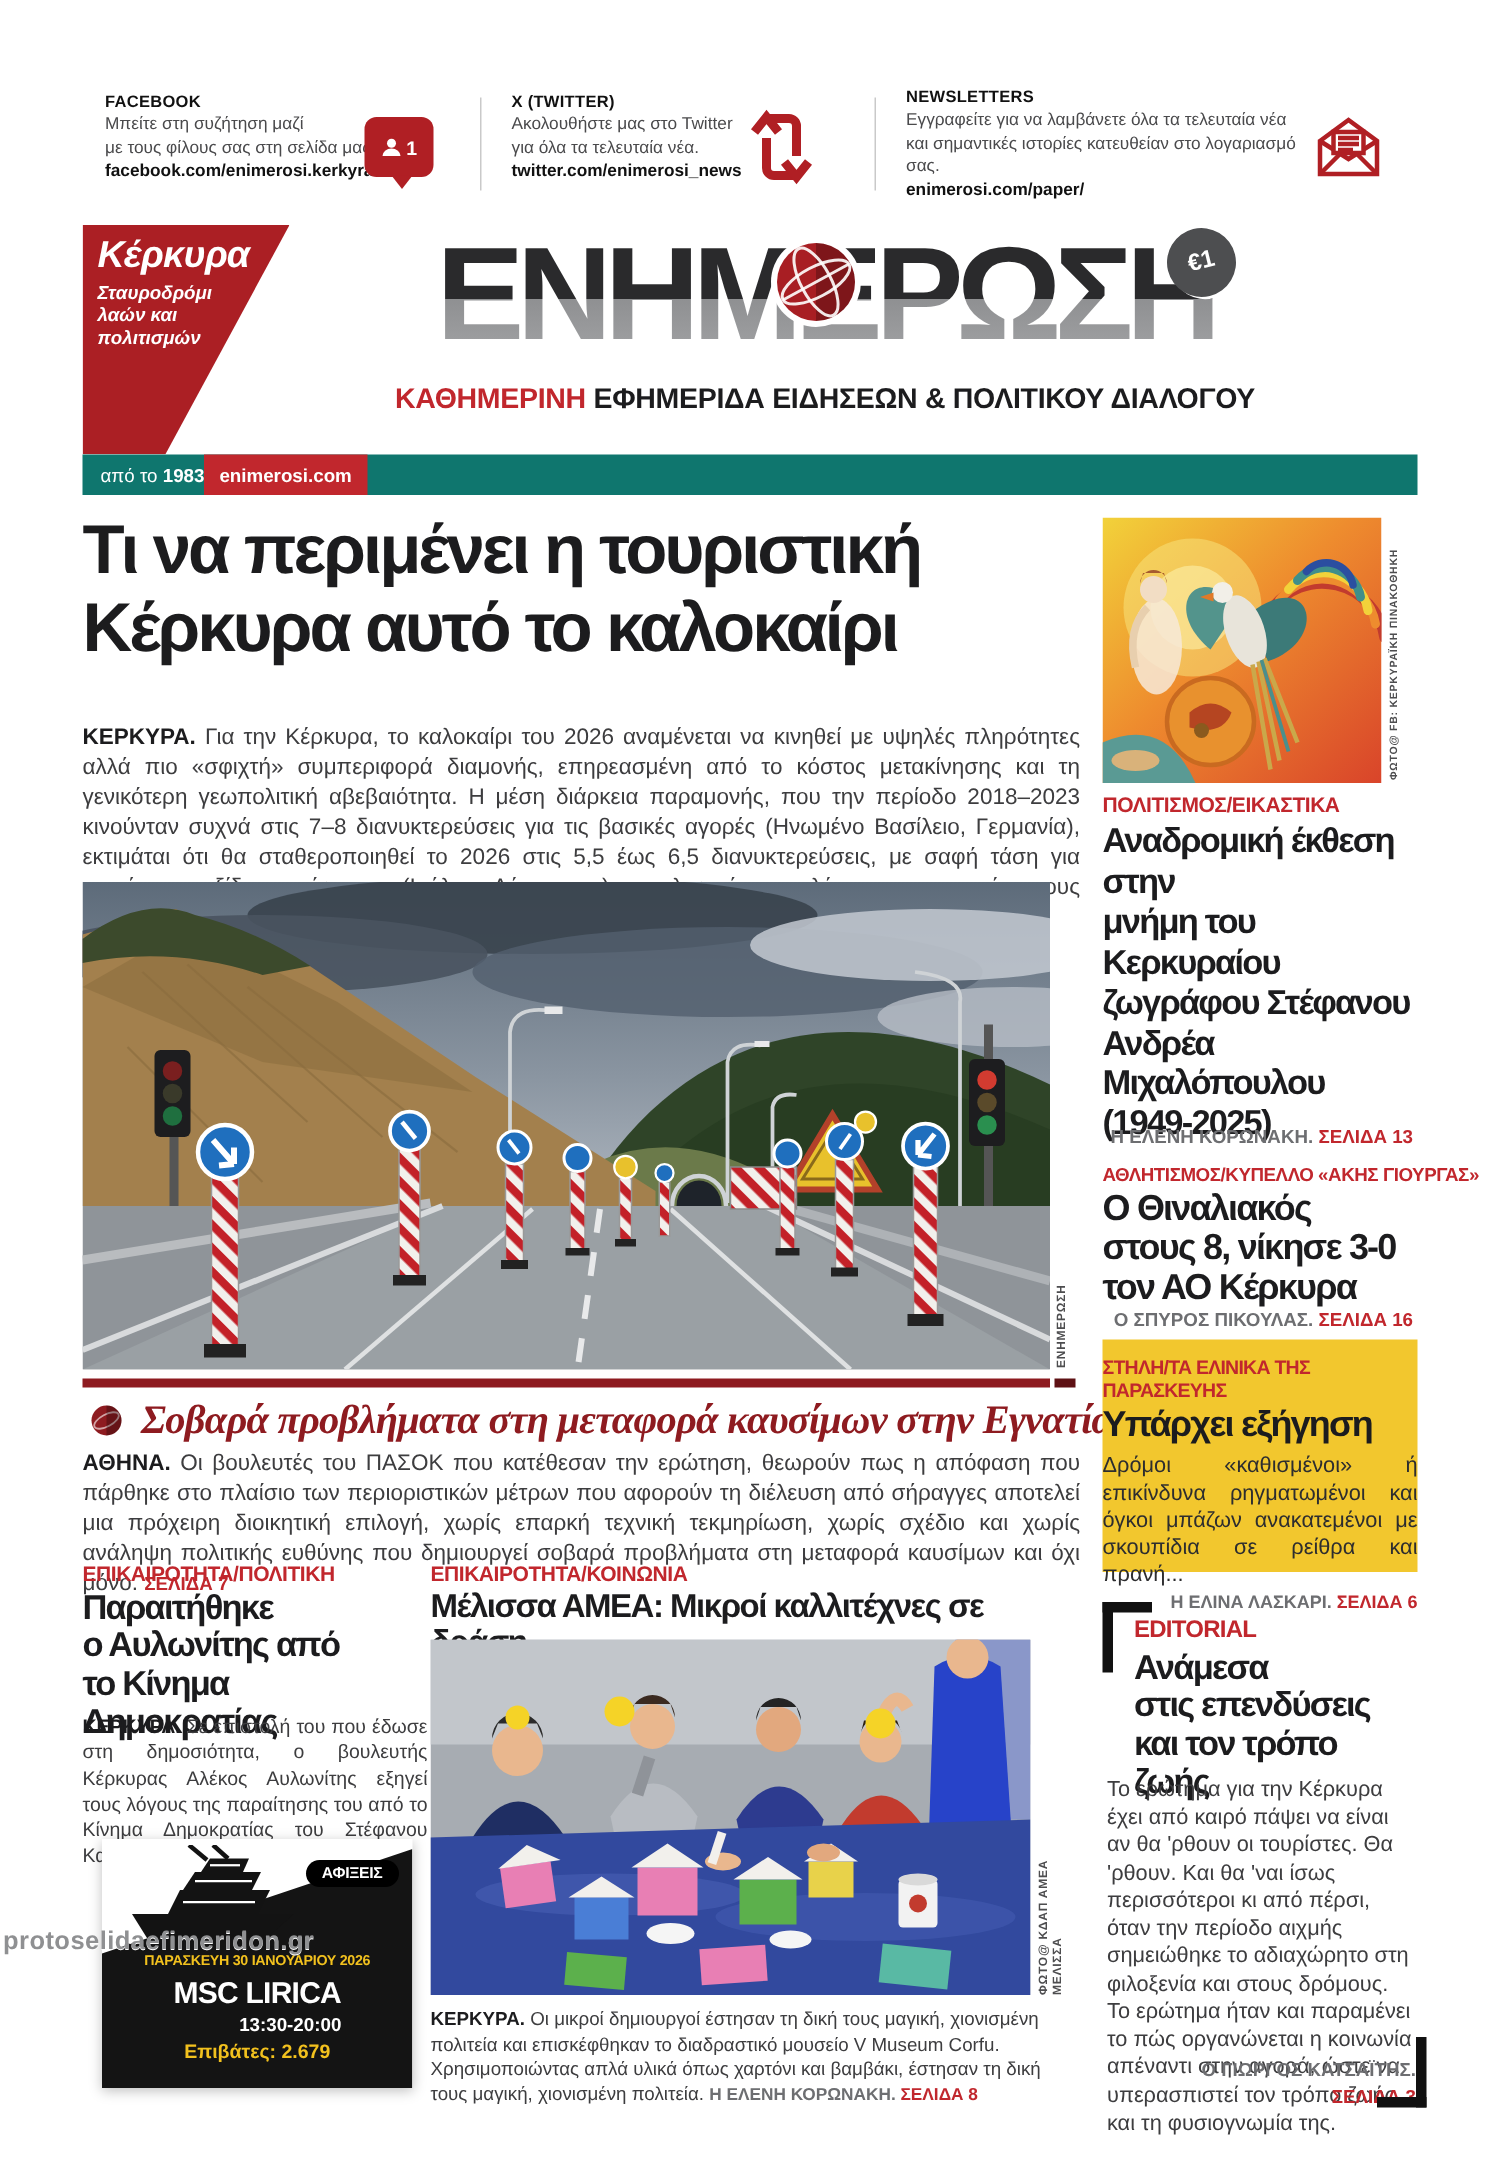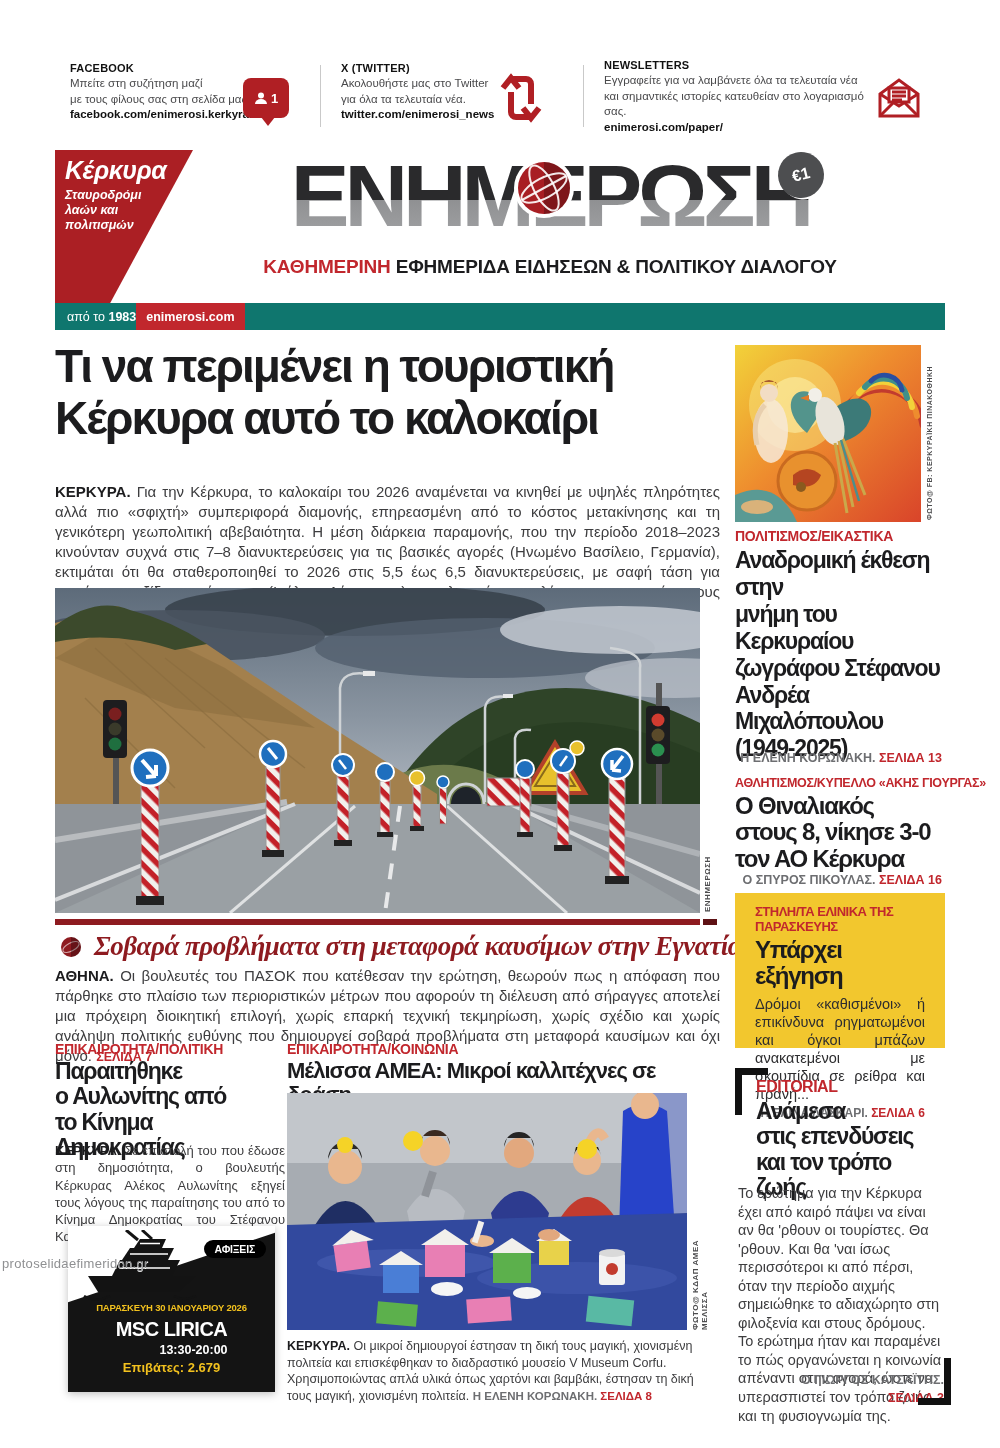--- a/index.html
+++ b/index.html
@@ -29,21 +29,21 @@
              background:linear-gradient(180deg,#2a2a2c 0%,#2a2a2c 54%,#8f9092 54%,#a2a3a5 100%);
              -webkit-background-clip:text;background-clip:text;color:transparent;}
   .tagline{font-size:19px;font-weight:bold;letter-spacing:-0.2px;color:#1c1c1e;text-align:center;}
   .datebar{background:#0f766e;color:#fff;display:flex;align-items:center;font-size:12.5px;}
   .sitebox{background:#c1272d;color:#fff;font-weight:bold;display:flex;align-items:center;padding:0 10px;height:100%;}
   
   .adbox{background:#fff;box-shadow:0 2px 8px rgba(0,0,0,0.25);}
   .adblack{position:absolute;inset:0;background:#141414;clip-path:polygon(0 46%,100% 4%,100% 100%,0 100%);}
   .adpill{background:#000000;color:#fff;font-weight:bold;font-size:10.5px;border-radius:11px;padding:3px 11px;letter-spacing:-0.2px;}
   .yellow{color:#f2c11e;}
-  .watermark{font-size:13px;font-weight:normal;color:#8f9092;letter-spacing:0.3px;text-shadow:0 1px 0 #fff;}
+  .watermark{font-size:17px;font-weight:bold;color:#8f9092;letter-spacing:0.3px;text-shadow:0 1px 0 #fff;margin-top:28px;}
 </style>
 </head>
 <body>
 
 <div class="page">
 
   <div class="abs" style="left:70px;top:62px;width:185px;">
     <div class="soc-title">FACEBOOK</div>
     <div class="soc-desc pre">Μπείτε στη συζήτηση μαζί
 με τους φίλους σας στη σελίδα μας.</div>
@@ -448,21 +448,21 @@
   </div>
 
   <div class="lbl abs" style="left:735px;top:776px;font-size:12.5px;">ΑΘΛΗΤΙΣΜΟΣ/ΚΥΠΕΛΛΟ «ΑΚΗΣ ΓΙΟΥΡΓΑΣ»</div>
   <div class="hl pre abs" style="left:735px;top:793px;width:212px;font-size:24px;">Ο Θιναλιακός
 στους 8, νίκησε 3-0
 τον ΑΟ Κέρκυρα</div>
   <div class="abs" style="left:735px;top:873px;width:207px;text-align:right;font-size:12.5px;">
     <span class="byline">Ο ΣΠΥΡΟΣ ΠΙΚΟΥΛΑΣ. </span><span class="pageref">ΣΕΛΙΔΑ 16</span>
   </div>
 
-  <div class="abs" style="left:735px;top:893px;width:210px;height:155px;background:#f2c72e;box-sizing:border-box;padding:11px 20px;">
+  <div class="abs" style="left:735px;top:893px;width:210px;height:155px;background:#f2c72e;box-sizing:border-box;padding:11px 0;">
     <div class="lbl" style="font-size:13px;letter-spacing:-0.5px;">ΣΤΗΛΗ/ΤΑ ΕΛΙΝΙΚΑ ΤΗΣ ΠΑΡΑΣΚΕΥΗΣ</div>
     <div class="hl" style="font-size:24px;margin-top:3px;">Υπάρχει εξήγηση</div>
     <div class="bodytxt" style="font-size:14.5px;line-height:1.25;margin-top:5px;color:#2d2d2f;">Δρόμοι «καθισμένοι» ή επικίνδυνα ρηγματωμένοι και όγκοι μπάζων ανακατεμένοι με σκουπίδια σε ρείθρα και πρανή...</div>
     <div style="text-align:right;font-size:12px;margin-top:2px;">
       <span class="byline">Η ΕΛΙΝΑ ΛΑΣΚΑΡΙ. </span><span class="pageref">ΣΕΛΙΔΑ 6</span>
     </div>
   </div>
 
   <div class="abs" style="left:735px;top:1068px;width:26px;height:40px;border-left:7px solid #111;border-top:7px solid #111;"></div>
   <div class="lbl abs" style="left:756px;top:1078px;font-size:16px;letter-spacing:-0.5px;">EDITORIAL</div>

